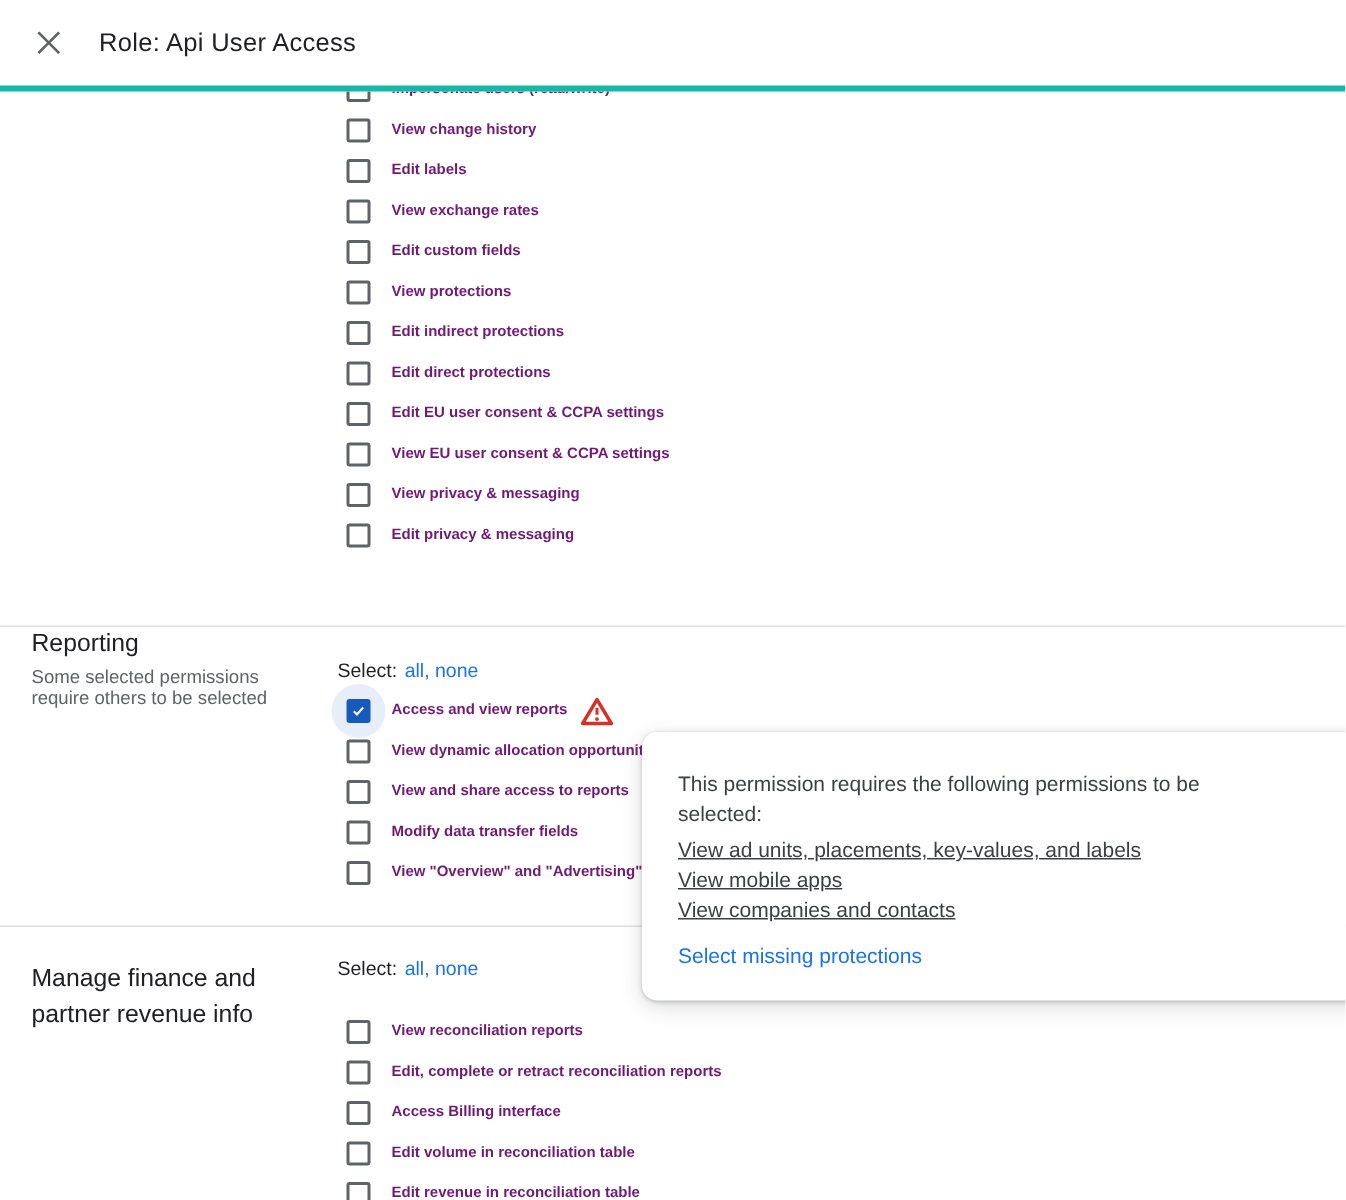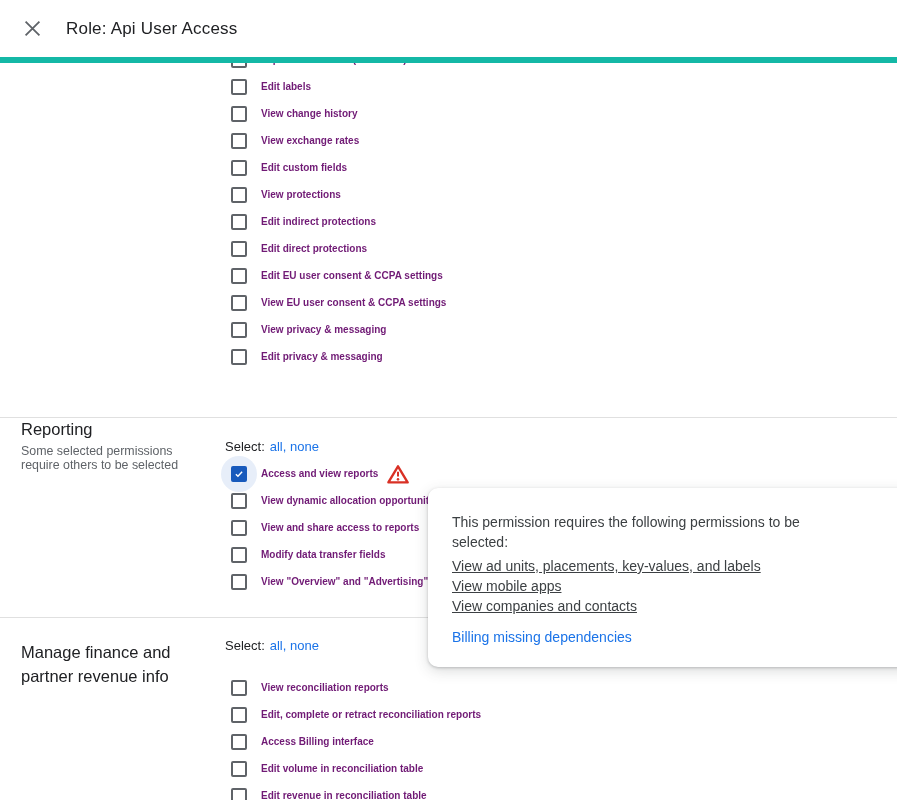--- a/index.html
+++ b/index.html
@@ -1,21 +1,21 @@
 <!DOCTYPE html>
 <html><head>
 <meta charset="utf-8">
 <style>
   html,body{margin:0;padding:0;background:#fff;}
   .page{position:relative;width:897px;height:800px;background:#fff;overflow:hidden;
         font-family:"Liberation Sans",sans-serif;color:#202124;}
 
   
   .header{position:absolute;left:0;top:0;right:0;height:57px;background:#fff;
-          border-bottom:6px solid #14b8a6;z-index:30;display:flex;align-items:center;}
+          border-bottom:4px solid #14b8a6;z-index:30;display:flex;align-items:center;}
   .close-btn{position:absolute;left:24px;top:20px;width:17px;height:17px;cursor:pointer;
              display:flex;align-items:center;justify-content:center;background:none;border:none;padding:0;}
   .dialog-title{margin-left:66px;font-size:17px;letter-spacing:.2px;color:#202124;}
 
   
   .hr{position:absolute;left:0;right:0;height:1px;background:#e0e0e0;z-index:2;}
   .hr-1{top:417px;}
   .hr-2{top:617px;}
 
   
@@ -88,32 +88,32 @@
 
       </div>
 
       <div class="row">
         <span class="cbox-wrap">
 
           <span class="cbox">
             
           </span>
         </span>
+        <span class="row-label">View change history</span>
+
+      </div>
+
+      <div class="row">
+        <span class="cbox-wrap">
+
+          <span class="cbox">
+            
+          </span>
+        </span>
         <span class="row-label">Edit labels</span>
-
-      </div>
-
-      <div class="row">
-        <span class="cbox-wrap">
-
-          <span class="cbox">
-            
-          </span>
-        </span>
-        <span class="row-label">View change history</span>
 
       </div>
 
       <div class="row">
         <span class="cbox-wrap">
 
           <span class="cbox">
             
           </span>
         </span>
@@ -354,16 +354,16 @@
   <div class="tooltip">
     <div class="tt-intro">This permission requires the following permissions to be selected:</div>
     <div class="tt-deps">
 
         <div>View ad units, placements, key-values, and labels</div>
 
         <div>View mobile apps</div>
 
         <div>View companies and contacts</div>
       </div>
-    <a class="tt-action">Billing missing dependencies</a>
+    <a class="tt-action">Select missing protections</a>
   </div>
 
 </div>
 
 </body></html>

